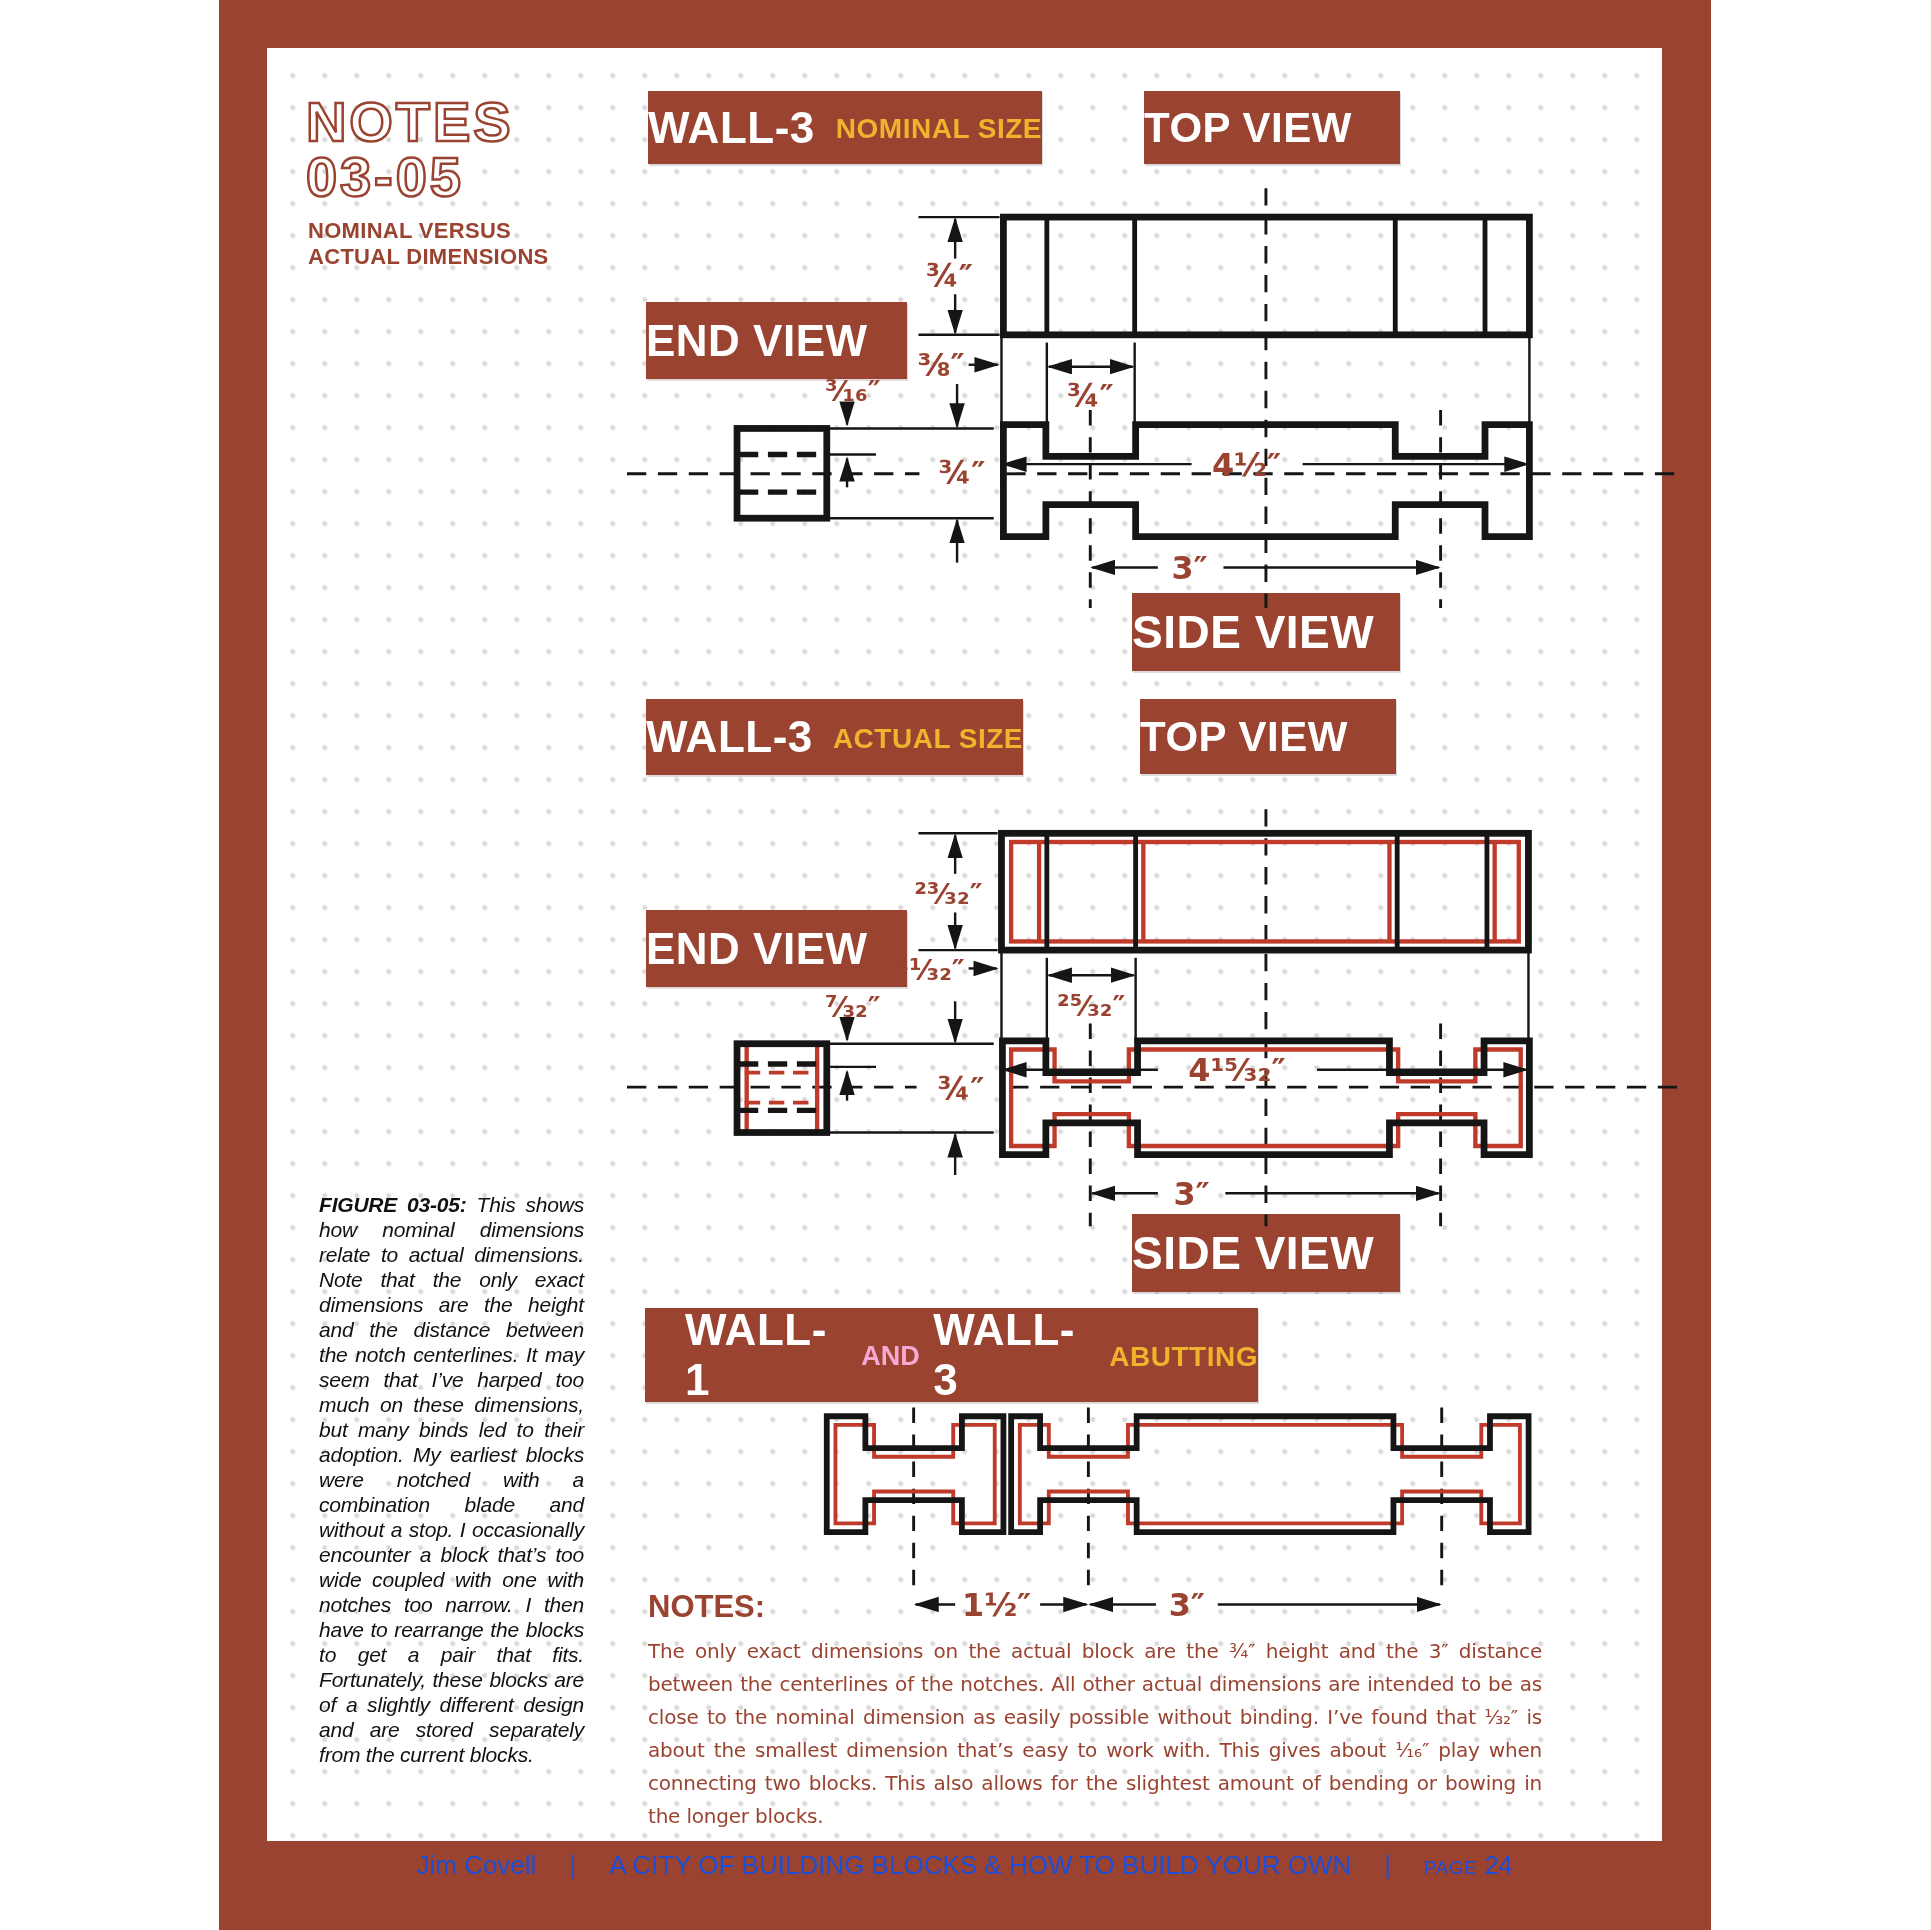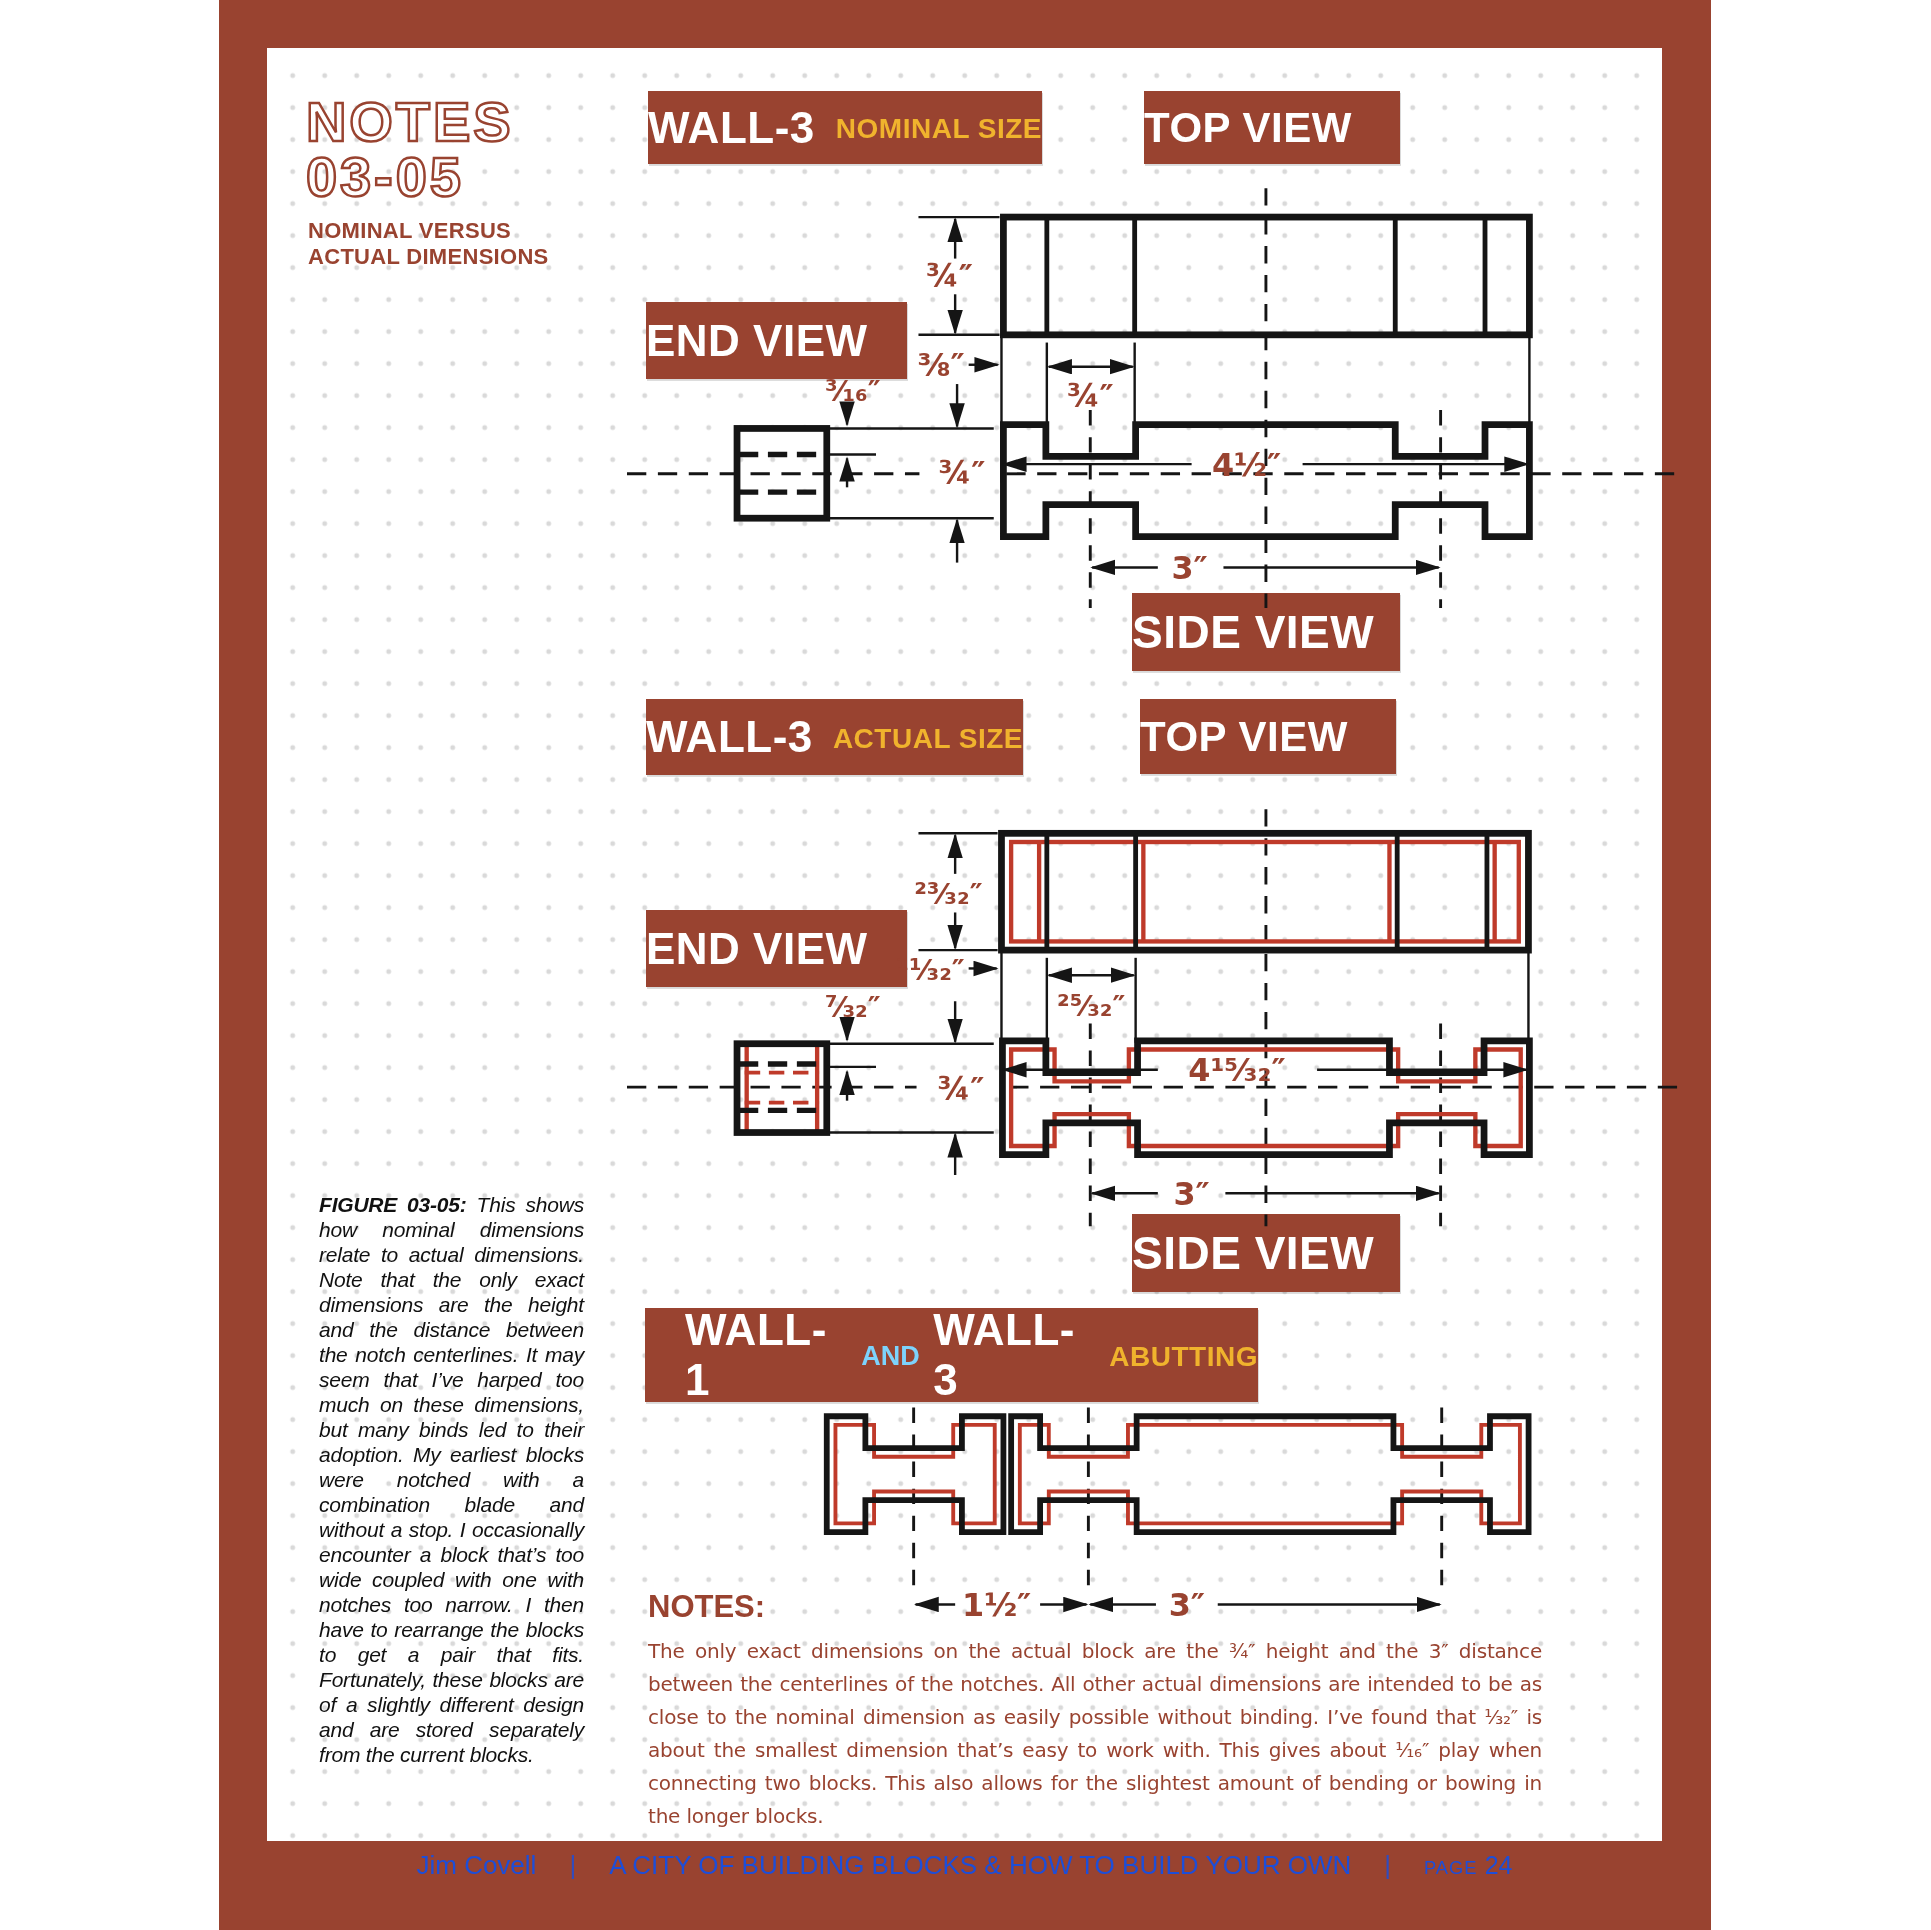--- a/index.html
+++ b/index.html
@@ -16,21 +16,21 @@
   .fig-title{position:absolute;left:39px;top:46px;line-height:55px;
     font-weight:bold;font-size:56px;letter-spacing:2.9px;color:#ffffff;
     -webkit-text-stroke:2.5px #994330;text-stroke:2.5px #994330;}
   .fig-sub{position:absolute;left:41px;top:170px;font-size:22px;line-height:26px;
     font-weight:600;color:#994330;letter-spacing:0.3px;}
   .hdr{position:absolute;background:#994330;display:flex;align-items:center;
     justify-content:space-between;gap:13.5px;box-shadow:1px 1.9px 0 rgba(0,0,0,.15);}
   .hdr .big{color:#ffffff;font-weight:bold;font-size:44px;letter-spacing:0.5px;}
   .hdr .view{color:#ffffff;font-weight:bold;font-size:42px;letter-spacing:0.5px;}
   .hdr .suffix{color:#f0b32d;font-weight:bold;font-size:28px;position:relative;top:1.9px;letter-spacing:0.5px;}
-  .hdr .joiner{color:#7dd3fc;font-weight:bold;font-size:27px;position:relative;top:1.9px;}
+  .hdr .joiner{color:#f9a8d4;font-weight:bold;font-size:27px;position:relative;top:1.9px;}
   svg{position:absolute;pointer-events:none;overflow:visible;}
   svg text{font-family:"DejaVu Sans",sans-serif;font-weight:bold;fill:#994330;}
   .caption{position:absolute;left:52px;top:1144px;width:265px;font-size:21px;
     line-height:25px;text-align:justify;color:#111;letter-spacing:-0.2px;font-style:italic;}
   .caption .lead{font-weight:bold;}
   .notes{position:absolute;left:381px;top:1541px;width:894px;}
   .notes .nh{font-size:31px;font-weight:bold;color:#994330;margin:0 0 9.7px 0;}
   .notes .nb{font-family:"DejaVu Sans",sans-serif;font-size:20px;line-height:33px;text-align:justify;
     color:#994330;letter-spacing:-0.2px;}
   .footer{position:absolute;left:267px;top:1850px;width:1395px;display:flex;

